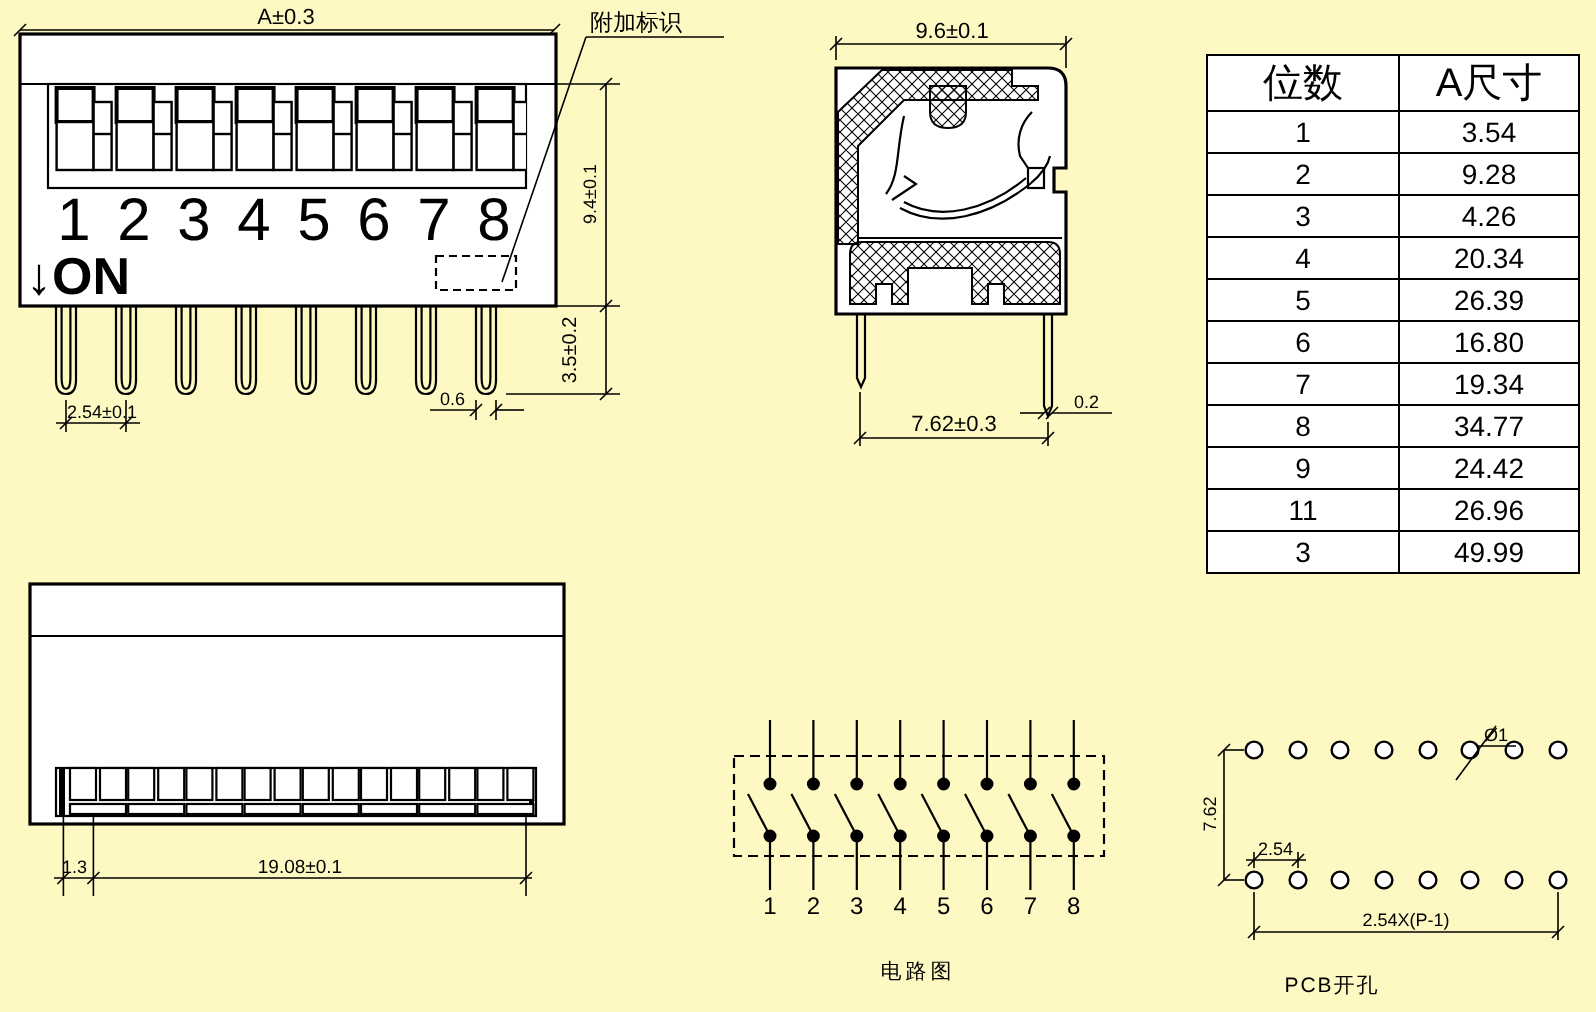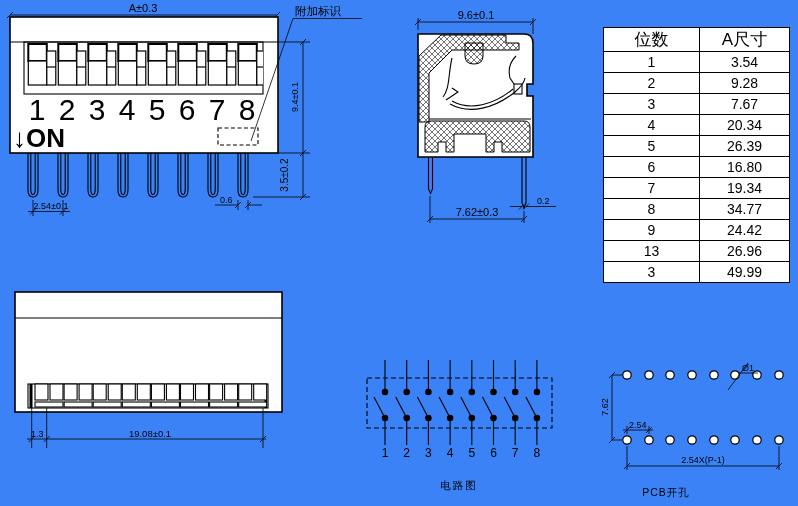--- a/index.html
+++ b/index.html
@@ -1,32 +1,32 @@
 <!DOCTYPE html>
 <html><head>
 <meta charset="utf-8">
 <style>
   html,body{margin:0;padding:0;background:#fff;}
-  #sheet{position:relative;width:798px;height:506px;background:#3b82f6;overflow:hidden;
+  #sheet{position:relative;width:798px;height:506px;background:#fef9c3;overflow:hidden;
          font-family:"Liberation Sans","DejaVu Sans",sans-serif;}
   svg{position:absolute;overflow:visible;}
   svg text{fill:#000;font-family:"Liberation Sans","DejaVu Sans",sans-serif;}
   .ln{stroke:#000;fill:none;stroke-width:1.1;}
   .ln2{stroke:#000;fill:#fff;stroke-width:1.6;}
   .thin{stroke:#000;fill:none;stroke-width:0.8;}
   .hx{fill:url(#xh);stroke:#000;stroke-width:1;}
   .blk{fill:#000;stroke:none;}
   .dim{font-size:11px;}
   .dims{font-size:9px;}
   table.size-table{position:absolute;left:603px;top:27px;width:187px;
     border-collapse:collapse;background:#fff;}
   table.size-table th,table.size-table td{
     border:1.4px solid #000;text-align:center;vertical-align:middle;
     padding:0;font-weight:normal;color:#000;}
-  table.size-table th{height:23px;font-size:17px;text-align:center;}
+  table.size-table th{height:23px;font-size:20px;text-align:center;}
   table.size-table td{height:20px;font-size:14px;}
 </style>
 </head>
 <body>
 
 <div id="sheet">
 
   <svg style="left:0;top:0" width="370" height="250" viewBox="0 0 370 250">
     <defs>
       <g id="swu" fill="#fff" stroke="#000">
@@ -197,21 +197,21 @@
       <tr>
           <td>1</td>
           <td>3.54</td>
         </tr>
       <tr>
           <td>2</td>
           <td>9.28</td>
         </tr>
       <tr>
           <td>3</td>
-          <td>7.67</td>
+          <td>4.26</td>
         </tr>
       <tr>
           <td>4</td>
           <td>20.34</td>
         </tr>
       <tr>
           <td>5</td>
           <td>26.39</td>
         </tr>
       <tr>
@@ -224,21 +224,21 @@
         </tr>
       <tr>
           <td>8</td>
           <td>34.77</td>
         </tr>
       <tr>
           <td>9</td>
           <td>24.42</td>
         </tr>
       <tr>
-          <td>13</td>
+          <td>11</td>
           <td>26.96</td>
         </tr>
       <tr>
           <td>3</td>
           <td>49.99</td>
         </tr>
     </tbody>
   </table>
 
   <svg style="left:0;top:285px" width="330" height="180" viewBox="0 285 330 180">

